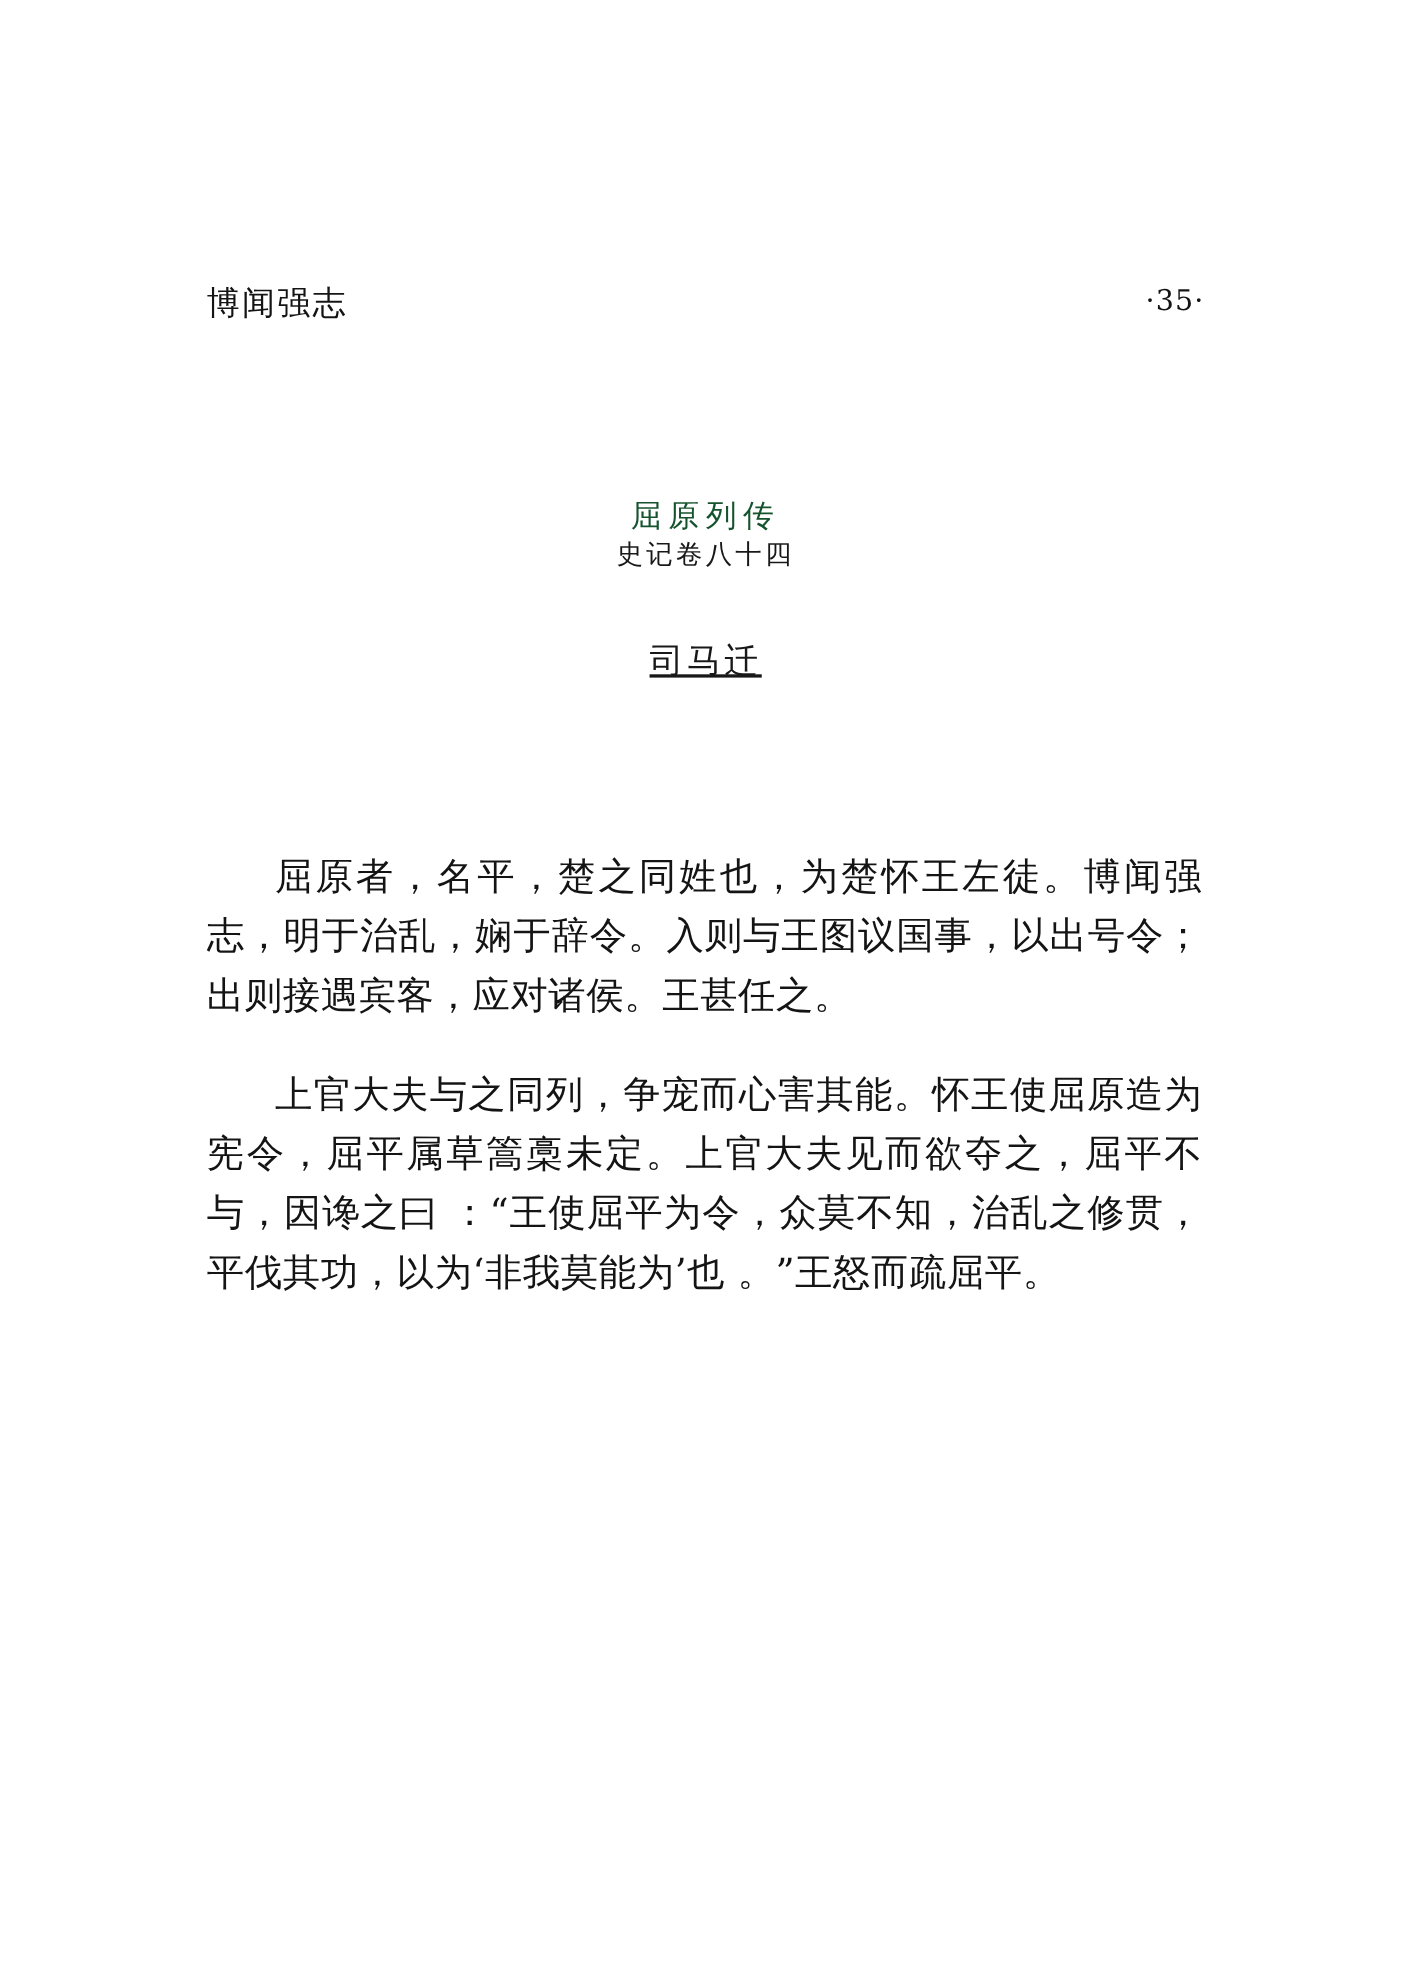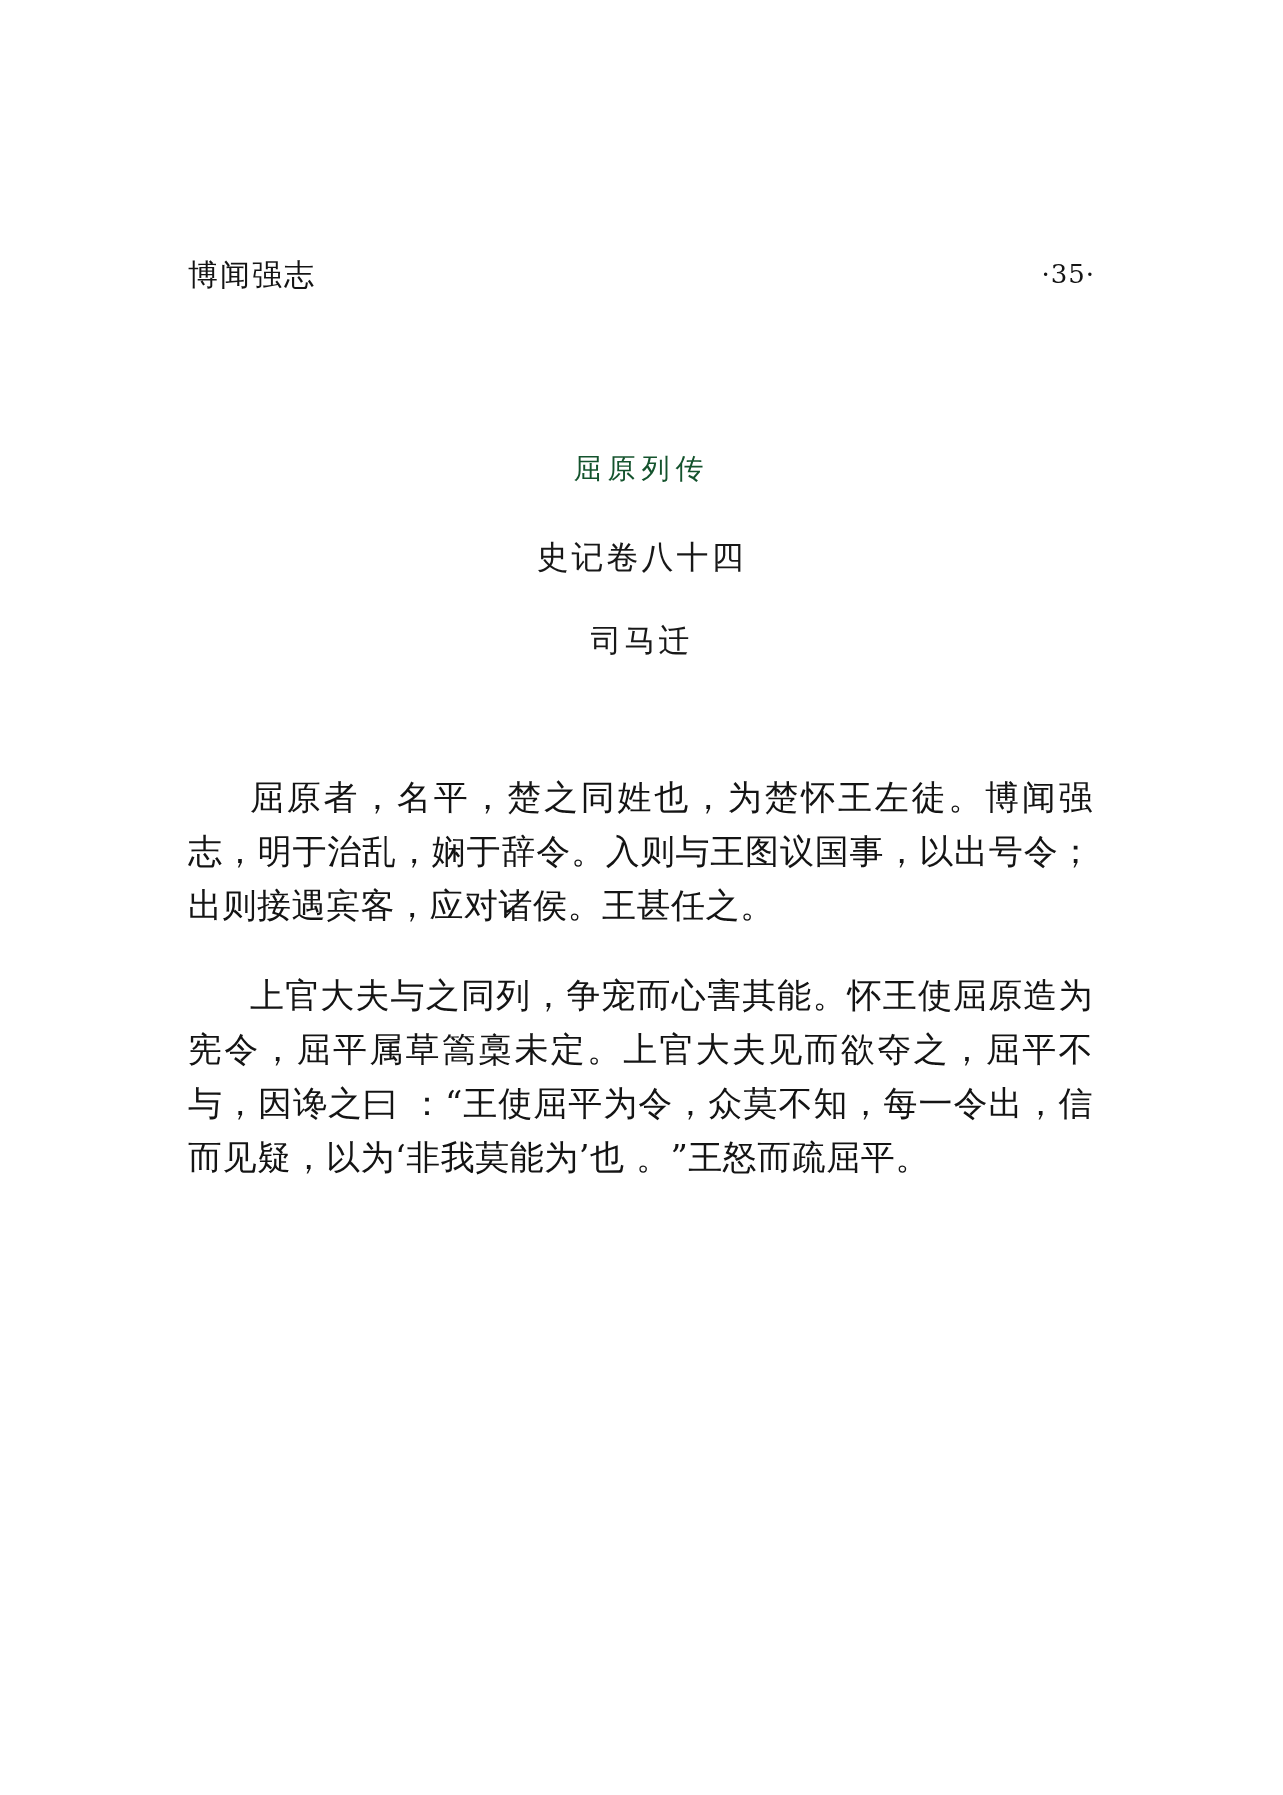--- a/index.html
+++ b/index.html
@@ -54,30 +54,30 @@
     text-align: center;
   }
   .doc-title {
     font-size: 28px;
     color: #14532d;
     letter-spacing: 6px;
     font-weight: 400;
     font-family: "DejaVu Serif", "Liberation Serif", serif;
   }
   .doc-source {
-    margin-top: 48px;
-    font-size: 32px;
+    font-size: 24px;
     color: #181818;
     letter-spacing: 3px;
   }
   .doc-author {
-    margin-top: 40px;
+    margin-top: 60px;
     font-size: 31px;
     color: #181818;
     letter-spacing: 3px;
+    text-decoration: underline;
   }
   .body-text {
     position: absolute;
     top: 770px;
     left: 188px;
     width: 905px;
   }
   .para {
     font-size: 34px;
     line-height: 54px;
@@ -103,16 +103,16 @@
   </div>
 
   <div class="title-block">
     <div class="doc-title">屈原列传</div>
     <div class="doc-source">史记卷八十四</div>
     <div class="doc-author">司马迁</div>
   </div>
 
   <div class="body-text">
     <p class="para">屈原者，名平，楚之同姓也，为楚怀王左徒。博闻强志，明于治乱，娴于辞令。入则与王图议国事，以出号令；出则接遇宾客，应对诸侯。王甚任之。</p>
-    <p class="para">上官大夫与之同列，争宠而心害其能。怀王使屈原造为宪令，屈平属草篙槀未定。上官大夫见而欲夺之，屈平不与，因谗之曰 ：“王使屈平为令，众莫不知，每一令出，信而见疑，以为‘非我莫能为’也 。”王怒而疏屈平。</p>
+    <p class="para">上官大夫与之同列，争宠而心害其能。怀王使屈原造为宪令，屈平属草篙槀未定。上官大夫见而欲夺之，屈平不与，因谗之曰 ：“王使屈平为令，众莫不知，治乱之修贯，平伐其功，以为‘非我莫能为’也 。”王怒而疏屈平。</p>
   </div>
 
 </div>
 
 </body></html>

